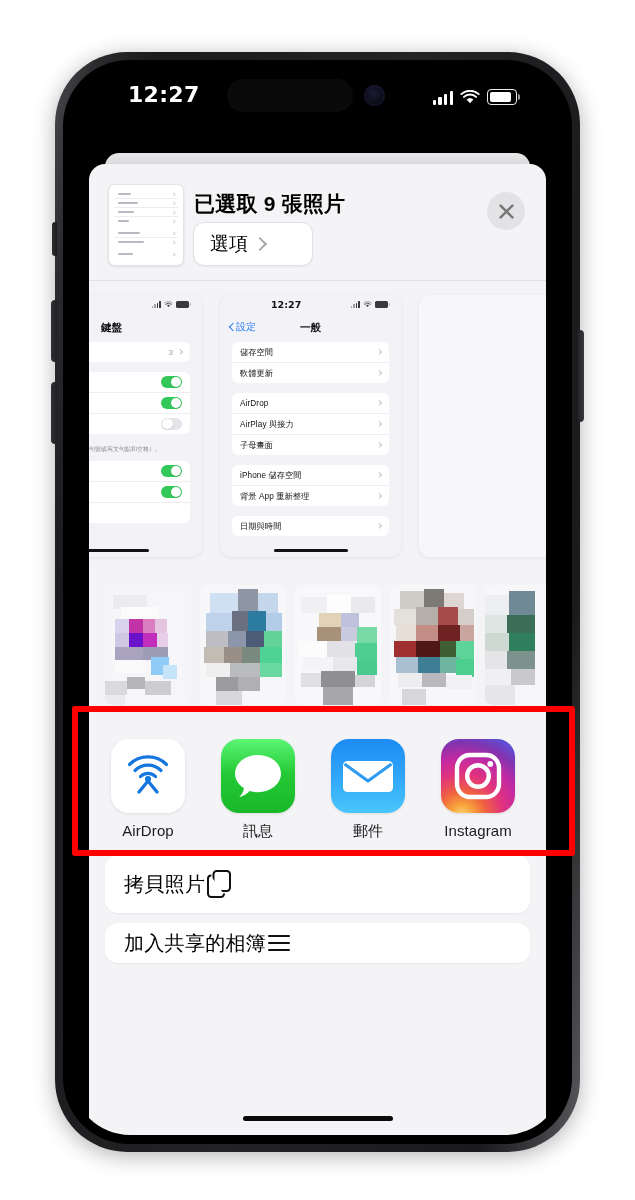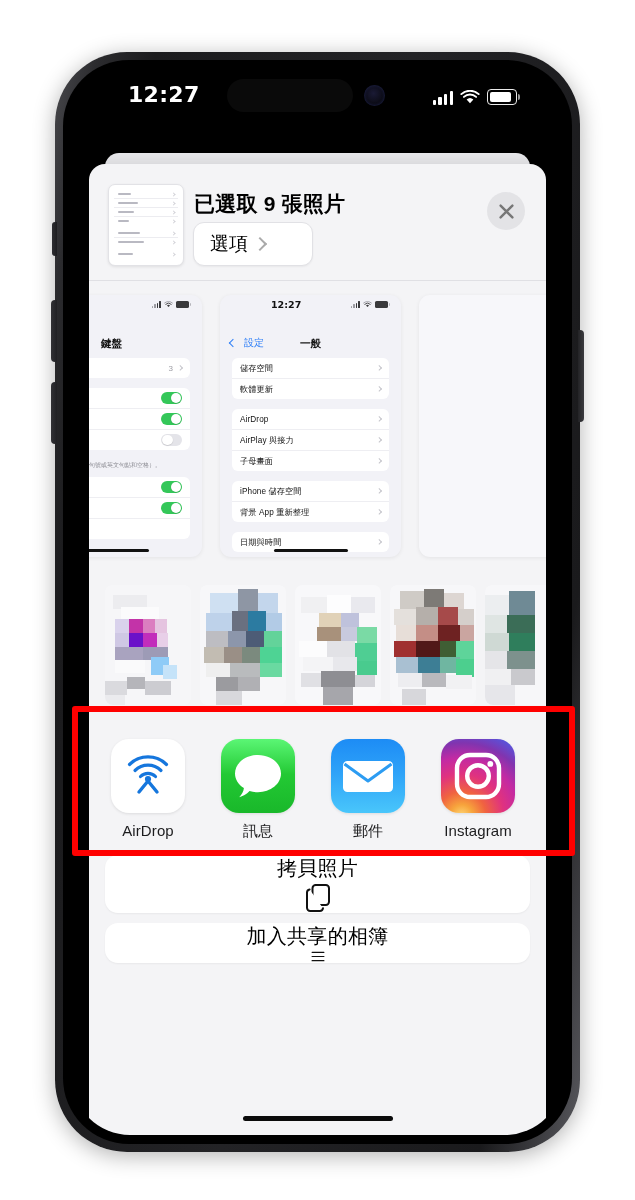--- a/index.html
+++ b/index.html
@@ -135,22 +135,22 @@
   .p-stat-r{position:absolute;right:13px;top:6px;display:flex;align-items:flex-end;gap:3px;}
   .p-bars{display:flex;align-items:flex-end;gap:1px;height:7px;}
   .p-bars i{width:1.6px;background:#3a3a3c;border-radius:.5px;display:block;}
   .p-bars i:nth-child(1){height:2.5px;background:#9a9aa0;}
   .p-bars i:nth-child(2){height:4px;background:#9a9aa0;}
   .p-bars i:nth-child(3){height:5.5px;}
   .p-bars i:nth-child(4){height:7px;}
   .p-batt{width:13px;height:6.6px;background:#3a3a3c;border-radius:1.6px;position:relative;}
   .p-batt::after{content:"";position:absolute;right:-2px;top:2px;width:1.2px;height:2.6px;background:#b5b5bb;border-radius:0 1px 1px 0;}
 
-  .p-nav{position:relative;height:26px;margin-top:16px;}
-  .p-back{position:absolute;left:10px;top:4px;font-size:10px;color:#2d7ef7;display:flex;align-items:center;gap:8px;filter:blur(.35px);}
+  .p-nav{position:relative;height:26px;}
+  .p-back{position:absolute;left:10px;top:4px;font-size:10px;color:#2d7ef7;display:flex;align-items:center;gap:0;filter:blur(.35px);}
   .p-back .bk{width:5px;height:5px;border-left:1.7px solid #2d7ef7;border-bottom:1.7px solid #2d7ef7;transform:rotate(45deg);}
   .p-navtitle{position:absolute;left:0;right:0;top:5px;text-align:center;font-size:10.5px;font-weight:bold;color:#121212;filter:blur(.35px);}
   .p-navtitle-l{position:absolute;left:0;right:0;top:5px;text-align:center;font-size:10.5px;font-weight:bold;color:#121212;filter:blur(.4px);}
 
   .p-body{padding:0 12px;}
   .p-group{background:#fff;border-radius:6px;margin-bottom:10px;overflow:hidden;}
   .p-item{
     position:relative;height:20px;display:flex;align-items:center;
     padding:0 8px;border-bottom:.5px solid #eeeef2;
   }
@@ -188,21 +188,21 @@
   .app-ic{width:74px;height:74px;border-radius:18px;overflow:hidden;position:relative;box-shadow:0 1px 3px rgba(0,0,0,.10);}
   .app-lbl{margin-top:9px;font-size:15px;color:#1c1c1e;letter-spacing:.1px;}
   #ic-airdrop{background:#fff;}
   #ic-messages{background:linear-gradient(180deg,#5bf675 0%,#23c934 48%,#19b82a 100%);}
   #ic-mail{background:linear-gradient(180deg,#1d8cf5 0%,#2ea2f8 45%,#49c6fb 100%);}
   #ic-instagram{background:radial-gradient(circle at 28% 104%,#ffd776 0%,#f7a43c 12%,#f06340 26%,#e0327f 45%,#c32aa3 62%,#8134af 78%,#5b51d8 92%,#4c63d2 100%);}
 
   
   #actions{position:absolute;left:0;top:691px;width:457px;padding:0 16px;box-sizing:border-box;}
   .act-card{background:#fff;border-radius:13px;margin-bottom:10px;overflow:hidden;box-shadow:0 1px 2px rgba(0,0,0,.05);}
-  .act-row{height:58px;display:flex;align-items:center;justify-content:space-between;padding:0 19px;flex-direction:column;}
+  .act-row{height:58px;display:flex;align-items:center;padding:0 19px;}
   .act-lbl{font-size:20px;color:#000;letter-spacing:.3px;}
   .act-row.clipped{height:40px;}
   #home-indicator{
     position:absolute;left:50%;transform:translateX(-50%);bottom:14px;
     width:150px;height:5px;background:#0b0b0b;border-radius:3px;z-index:70;
   }
 </style>
 </head>
 <body>
 

